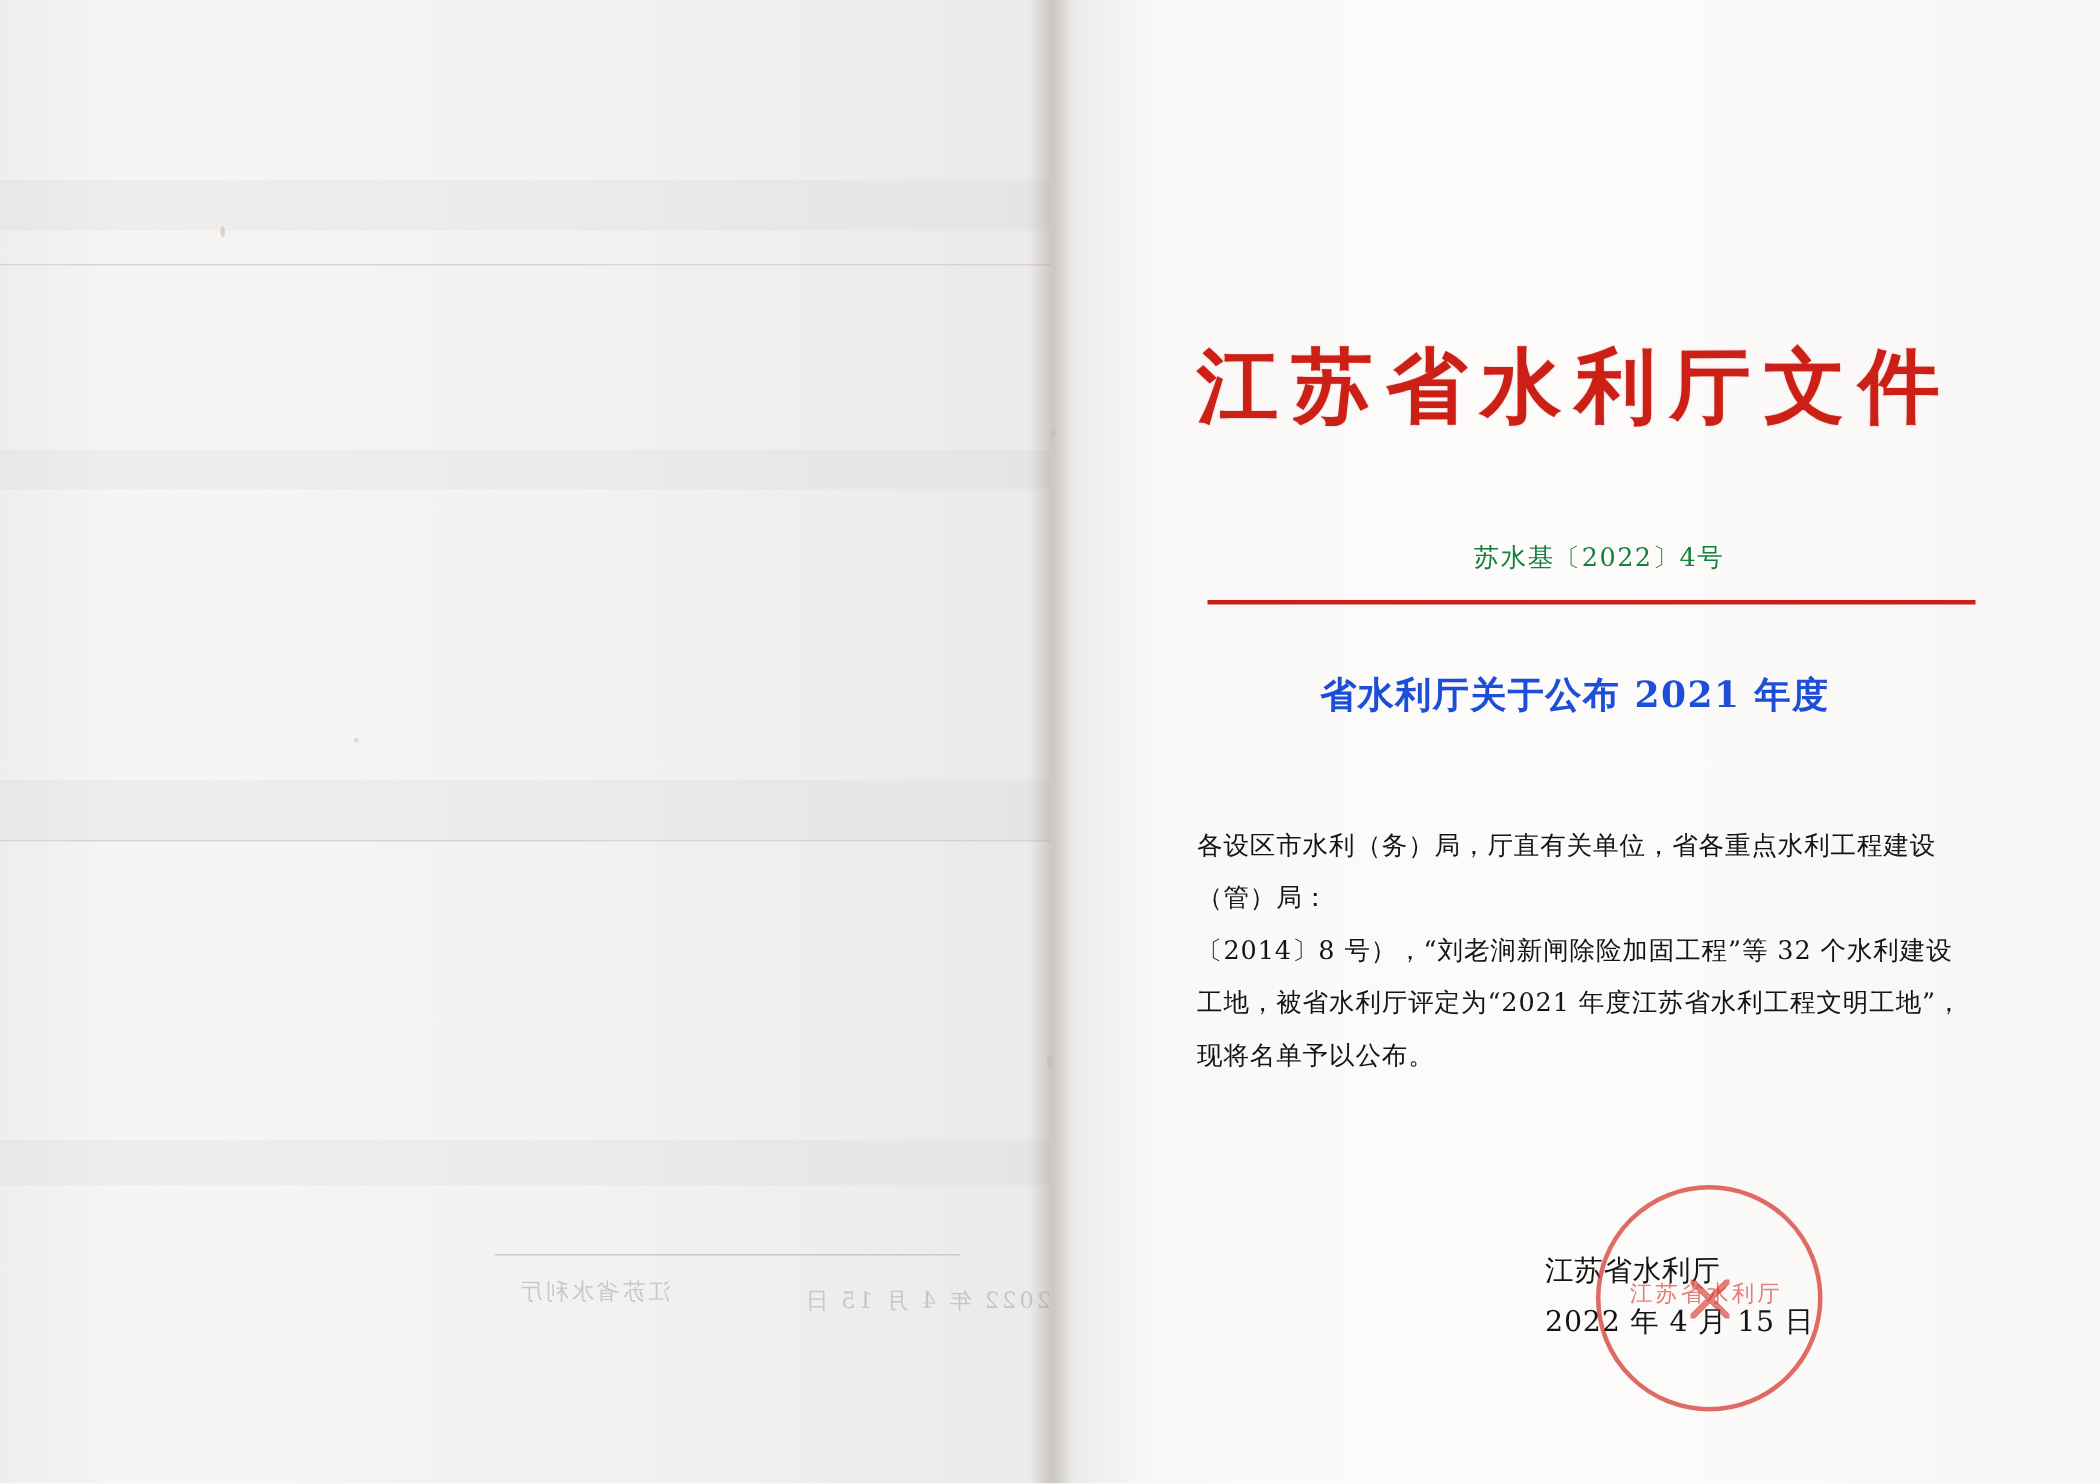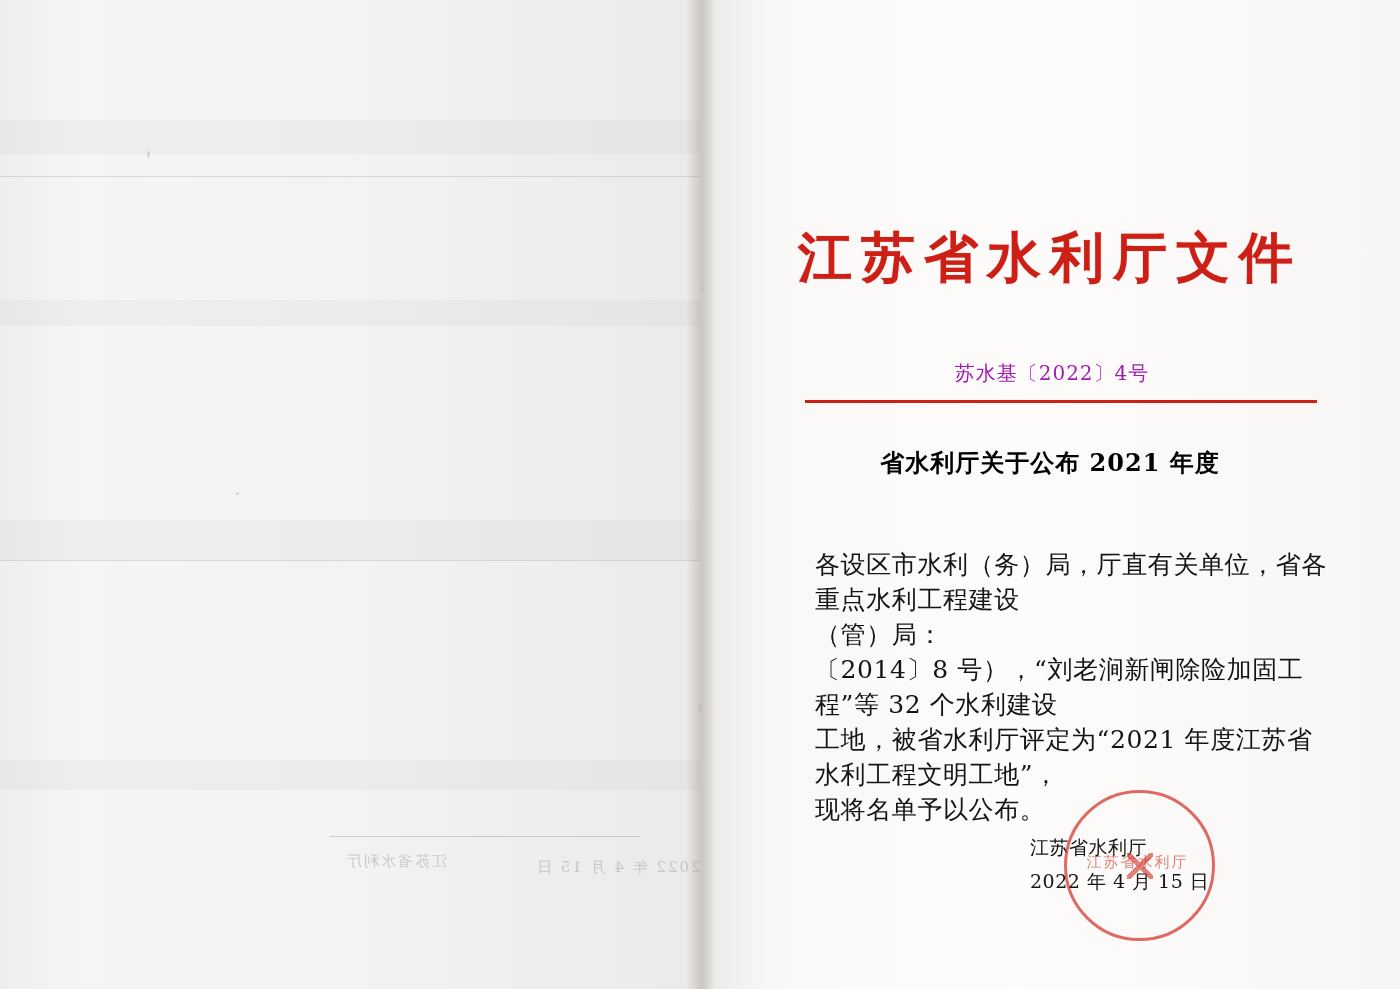--- a/index.html
+++ b/index.html
@@ -74,26 +74,26 @@
     font-weight: bold;
     font-size: 54px;
     letter-spacing: 9px;
     line-height: 1.1;
     text-shadow: 0 0 1px rgba(204,32,23,0.5);
     white-space: nowrap;
   }
 
   .doc-number {
     position: absolute;
-    left: 52px;
+    left: 66px;
     top: 360px;
     width: 600px;
     text-align: center;
-    font-size: 20px;
-    color: #a21caf;
+    font-size: 17px;
+    color: #15803d;
     letter-spacing: 1px;
   }
 
   .red-rule {
     position: absolute;
     left: 105px;
     top: 400px;
     width: 512px;
     height: 2.5px;
     background: #cc2017;
@@ -101,30 +101,30 @@
 
   .title {
     position: absolute;
     left: 60px;
     top: 444px;
     width: 580px;
     text-align: center;
     font-size: 24px;
     font-weight: bold;
     line-height: 1.55;
-    color: #000000;
+    color: #1d4ed8;
     letter-spacing: 1px;
   }
 
   .body-block {
     position: absolute;
-    left: 115px;
+    left: 98px;
     top: 547px;
     width: 520px;
-    font-size: 25px;
+    font-size: 17px;
     line-height: 35px;
     color: #141414;
     letter-spacing: 0.6px;
   }
   .body-block p { margin: 0; }
   .indent { text-indent: 2em; }
 
   .attachment {
     position: absolute;
     left: 105px;

